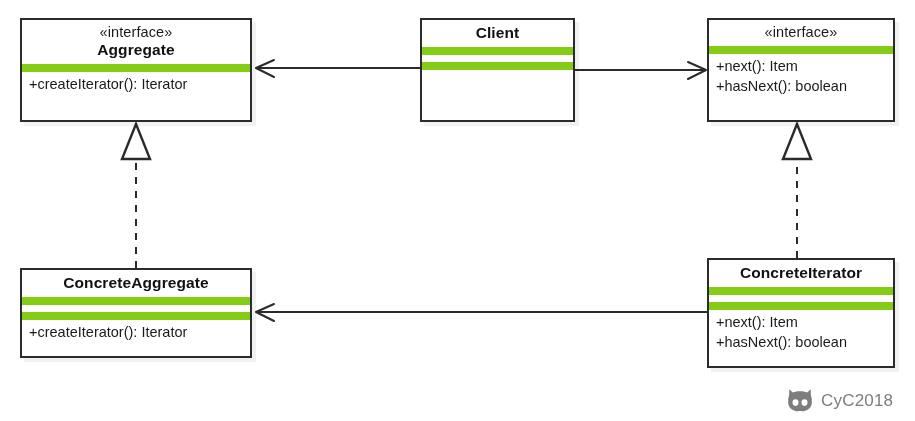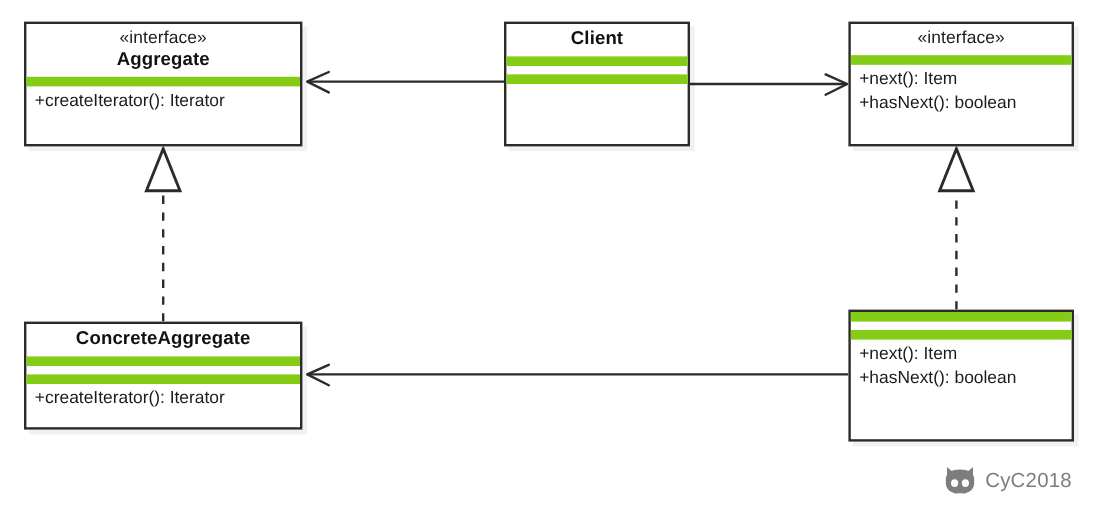--- a/index.html
+++ b/index.html
@@ -164,20 +164,23 @@
     <div class="compartment c-title">
       <span class="cname">ConcreteAggregate</span>
     </div>
     <div class="compartment sep c-empty-thin"></div>
     <div class="compartment sep c-members">
       <span class="member">+createIterator(): Iterator</span>
     </div>
   </div>
 
   <div class="uml-box" style="left:707px; top:258px; width:188px; height:110px;">
+    <div class="compartment c-title">
+      <span class="cname">ConcreteIterator</span>
+    </div>
     <div class="compartment sep c-empty-thin"></div>
     <div class="compartment sep c-members">
       <span class="member">+next(): Item</span>
       <span class="member">+hasNext(): boolean</span>
     </div>
   </div>
 
   <div id="watermark">
     <svg width="28" height="25" viewBox="0 0 28 25">
 

